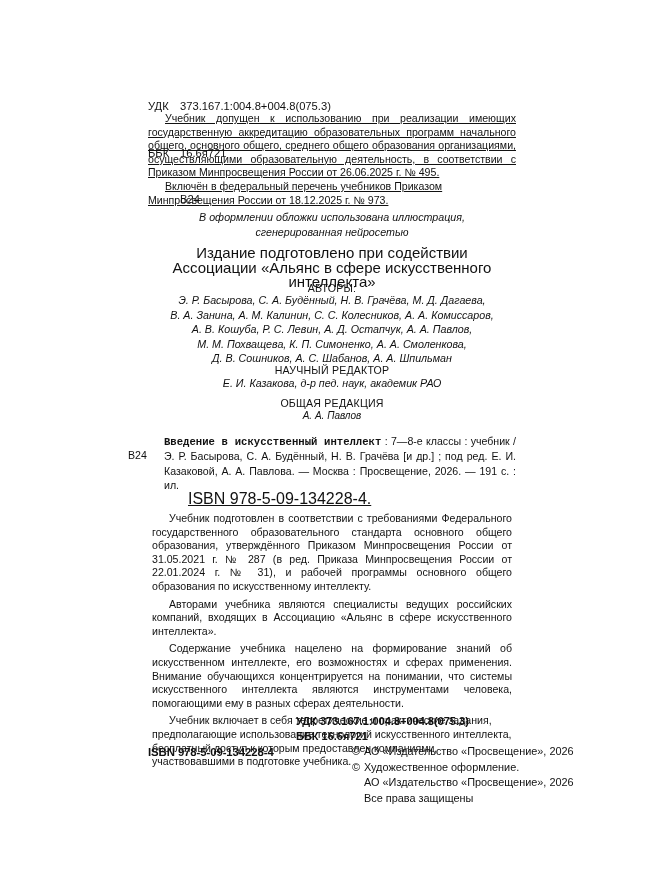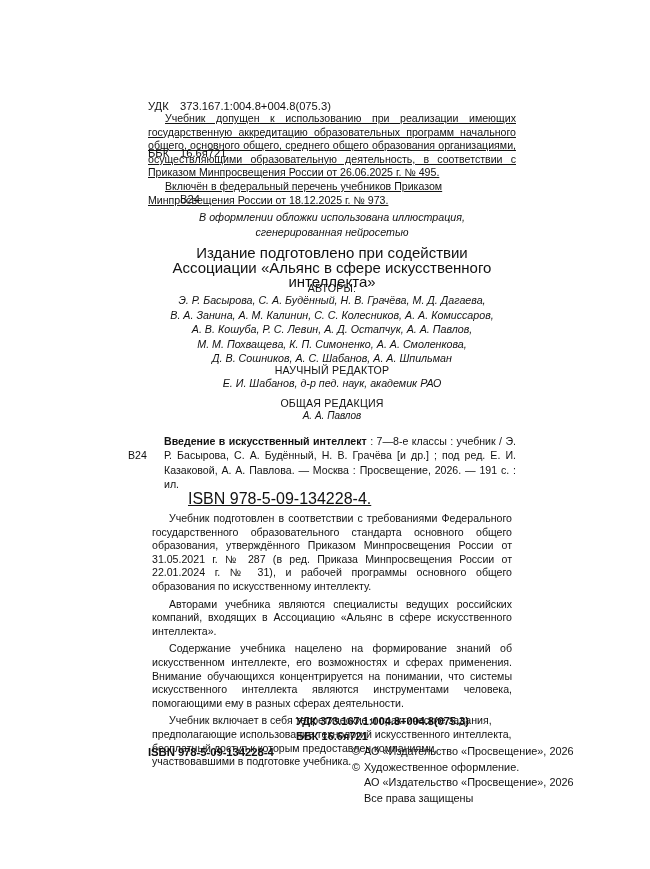--- a/index.html
+++ b/index.html
@@ -36,21 +36,21 @@
     text-align: justify;
     text-justify: inter-word;
   }
   .just > .last,
   .just p:last-child {
     text-align: left;
   }
 
   .center { text-align: center; }
 
-  .bold   { font-weight: bold; }
+  .bold   { font-weight: bold; font-family: Liberation Mono, monospace; }
   .ital   { font-style: italic; }
 
   
   #codes {
     left: 148px;
     top: 68px;
     font-size: 11.2px;
     line-height: 15.5px;
     white-space: pre;
   }
@@ -251,21 +251,21 @@
   <div class="block center" id="authors-head">АВТОРЫ:</div>
   <div class="block center ital" id="authors-list">
     <div>Э. Р. Басырова, С. А. Будённый, Н. В. Грачёва, М. Д. Дагаева,</div>
     <div>В. А. Занина, А. М. Калинин, С. С. Колесников, А. А. Комиссаров,</div>
     <div>А. В. Кошуба, Р. С. Левин, А. Д. Остапчук, А. А. Павлов,</div>
     <div>М. М. Похващева, К. П. Симоненко, А. А. Смоленкова,</div>
     <div>Д. В. Сошников, А. С. Шабанов, А. А. Шпильман</div>
   </div>
 
   <div class="block center" id="sci-editor-head">НАУЧНЫЙ РЕДАКТОР</div>
-  <div class="block center ital" id="sci-editor-name">Е. И. Шабанов, д-р пед. наук, академик РАО</div>
+  <div class="block center ital" id="sci-editor-name">Е. И. Казакова, д-р пед. наук, академик РАО</div>
 
   <div class="block center" id="gen-editor-head">ОБЩАЯ РЕДАКЦИЯ</div>
   <div class="block center ital" id="gen-editor-name">А. А. Павлов</div>
 
   <div class="block" id="biblio-marker">В24</div>
   <div class="block" id="biblio">
     <span class="bold">Введение в искусственный интеллект</span><span> : 7—8-е классы : учебник / Э. Р. Басырова, С. А. Будённый, Н. В. Грачёва [и др.] ; под ред. Е. И. Казаковой, А. А. Павлова. — Москва : Просвещение, 2026. — 191 с. : ил.</span>
   </div>
   <div class="block" id="isbn-inline">ISBN 978-5-09-134228-4.</div>
 

